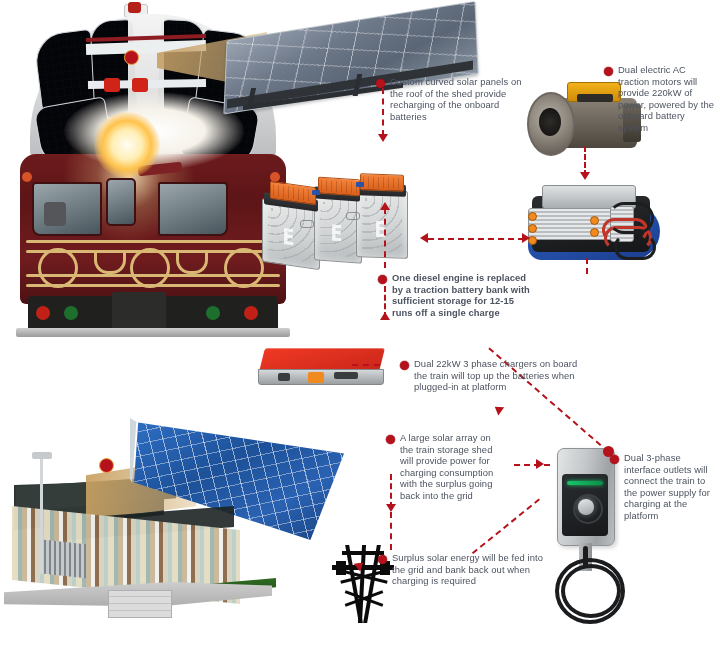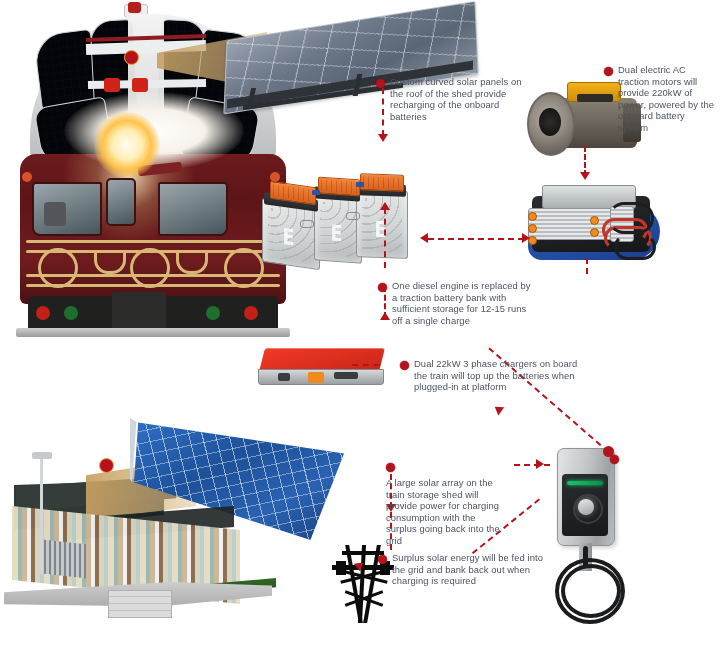--- a/index.html
+++ b/index.html
@@ -385,38 +385,39 @@
   <div class="callout" style="left:376px;top:76px;width:146px;">
     <div class="dot"></div>
     <div class="ctext">Custom curved solar panels on the roof of the shed provide recharging of the onboard batteries</div>
   </div>
 
   <div class="callout" style="left:604px;top:64px;width:112px;">
     <div class="dot"></div>
     <div class="ctext">Dual electric AC traction motors will provide 220kW of power, powered by the onboard battery system</div>
   </div>
 
-  <div class="callout" style="left:378px;top:280px;width:158px;">
+  <div class="callout" style="left:378px;top:272px;width:158px;font-weight:bold;">
     <div class="dot"></div>
     <div class="ctext">One diesel engine is replaced by a traction battery bank with sufficient storage for 12-15 runs off a single charge</div>
   </div>
 
 
   <div class="callout" style="left:400px;top:358px;width:178px;">
     <div class="dot"></div>
     <div class="ctext">Dual 22kW 3 phase chargers on board the train will top up the batteries when plugged-in at platform</div>
   </div>
 
-  <div class="callout" style="left:386px;top:460px;width:114px;flex-direction:column;">
+  <div class="callout" style="left:386px;top:432px;width:114px;">
     <div class="dot"></div>
     <div class="ctext">A large solar array on the train storage shed will provide power for charging consumption with the surplus going back into the grid</div>
   </div>
 
   <div class="callout" style="left:610px;top:452px;width:104px;">
     <div class="dot"></div>
+    <div class="ctext">Dual 3-phase interface outlets will connect the train to the power supply for charging at the platform</div>
   </div>
 
   <div class="callout" style="left:378px;top:552px;width:168px;">
     <div class="dot"></div>
     <div class="ctext">Surplus solar energy will be fed into the grid and bank back out when charging is required</div>
   </div>
 
 </div>
 
 </body></html>

